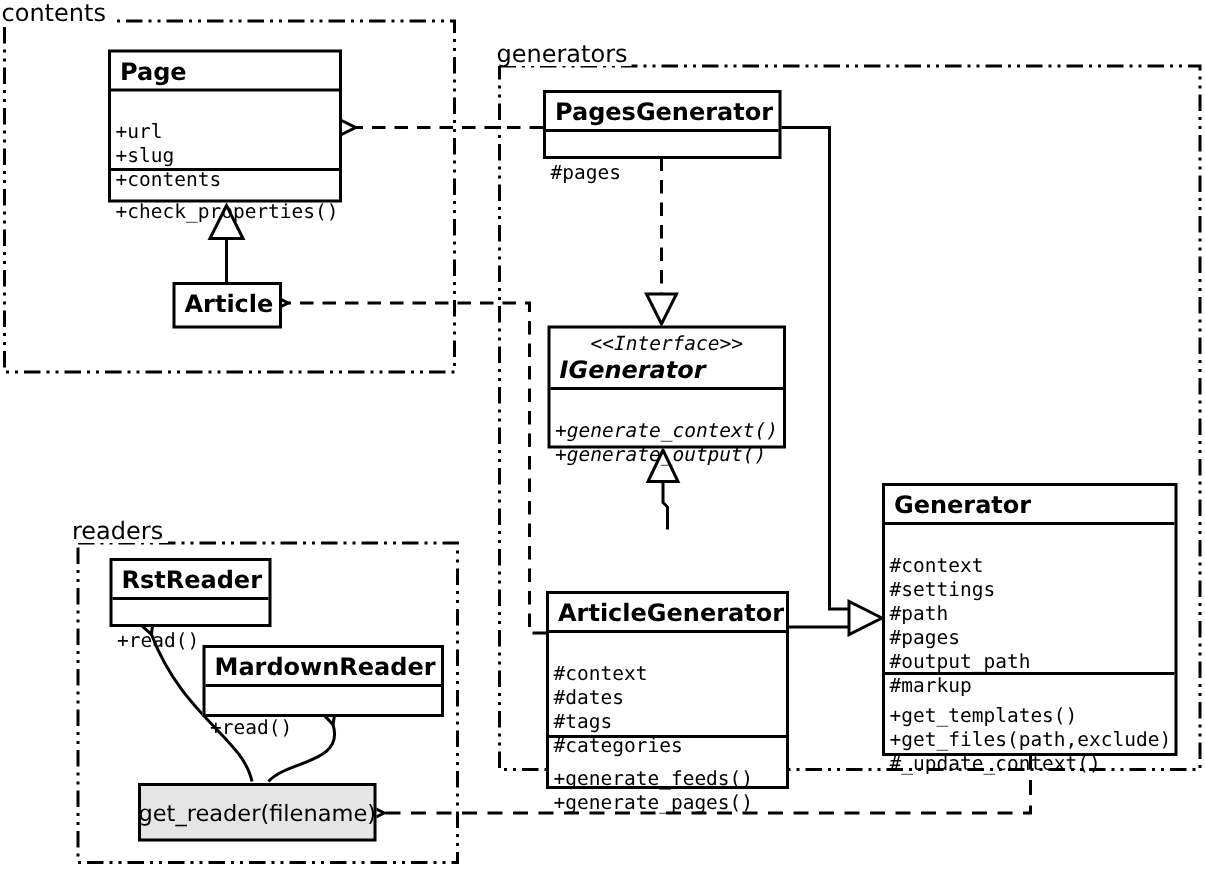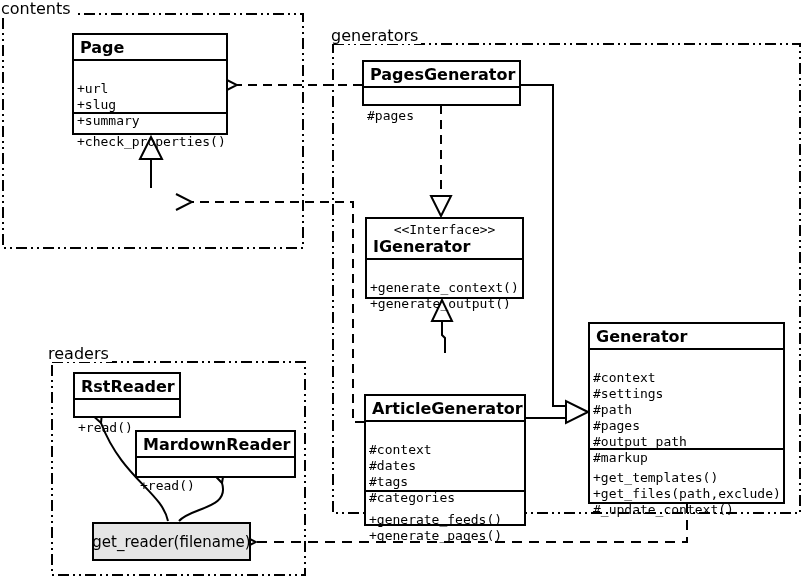--- a/index.html
+++ b/index.html
@@ -126,36 +126,39 @@
 
   <div class="pkg-label" style="left:0; top:1;">contents</div>
   <div class="pkg-label" style="left:330; top:27px; left:330px;">generators</div>
   <div class="pkg-label" style="left:47px; top:345px;">readers</div>
 
   <div class="uml-class" style="left:72px; top:33px; width:156px; height:102px;">
     <div class="uml-title">Page</div>
     <div class="uml-section" style="flex:0 0 auto; height:53px;">
       <div class="uml-row">+url</div>
       <div class="uml-row">+slug</div>
-      <div class="uml-row">+summary</div>
+      <div class="uml-row">+contents</div>
     </div>
     <div class="uml-section">
       <div class="uml-row">+check_properties()</div>
     </div>
   </div>
 
+  <div class="uml-class" style="left:115px; top:188px; width:73px; height:31px;">
+    <div class="uml-title">Article</div>
+  </div>
 
   <div class="uml-class" style="left:362px; top:60px; width:159px; height:46px;">
     <div class="uml-title">PagesGenerator</div>
     <div class="uml-section">
       <div class="uml-row">#pages</div>
     </div>
   </div>
 
-  <div class="uml-class" style="left:365px; top:217px; width:159px; height:82px;">
+  <div class="uml-class" style="left:365px; top:217px; width:159px; height:82px;font-style:italic;">
     <div class="uml-stereotype">&lt;&lt;Interface&gt;&gt;</div>
     <div class="uml-title" style="padding-top:0;">IGenerator</div>
     <div class="uml-section">
       <div class="uml-row">+generate_context()</div>
       <div class="uml-row">+generate_output()</div>
     </div>
   </div>
 
   <div class="uml-class" style="left:364px; top:353px; width:162px; height:132px;margin-top:41px;">
     <div class="uml-title">ArticleGenerator</div>

